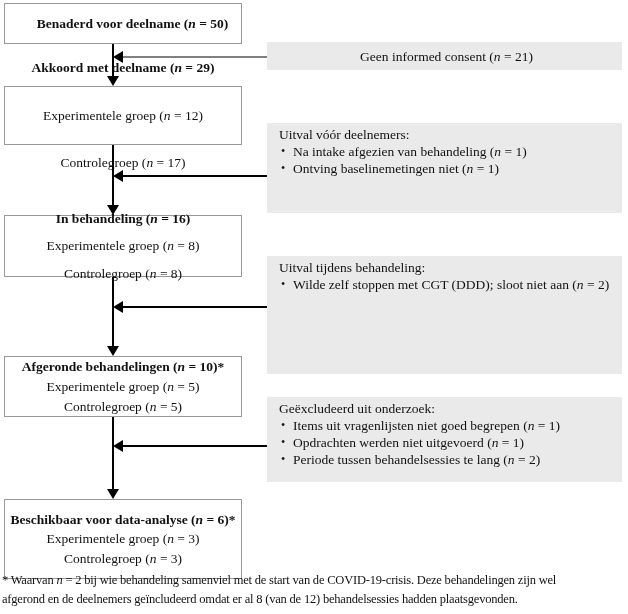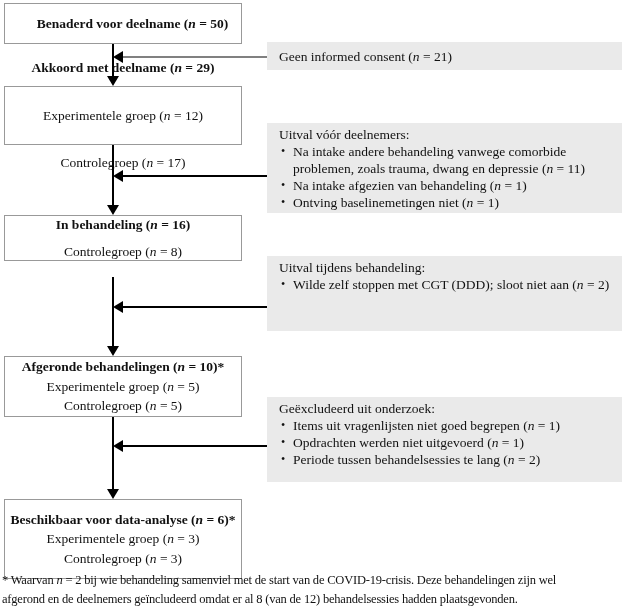--- a/index.html
+++ b/index.html
@@ -52,51 +52,51 @@
   <div class="fbox" style="top:3px;height:41px;padding-left:19px;">
     <div class="t">Benaderd voor deelname (<i>n</i> = 50)</div>
   </div>
 
   <div class="fbox" style="top:86px;height:59px;gap:28px;">
     <div class="t">Akkoord met deelname (<i>n</i> = 29)</div>
     <div>Experimentele groep (<i>n</i> = 12)</div>
     <div>Controlegroep (<i>n</i> = 17)</div>
   </div>
 
-  <div class="fbox" style="top:215px;height:46px;gap:8px;">
+  <div class="fbox" style="top:215px;height:62px;gap:8px;">
     <div class="t">In behandeling (<i>n</i> = 16)</div>
+    <div>Experimentele groep (<i>n</i> = 8)</div>
     <div>Controlegroep (<i>n</i> = 8)</div>
   </div>
 
-  <div class="fbox" style="top:356px;height:61px;">
+  <div class="fbox" style="top:356px;height:61px;justify-content:space-between;">
     <div class="t">Afgeronde behandelingen (<i>n</i> = 10)*</div>
     <div>Experimentele groep (<i>n</i> = 5)</div>
     <div>Controlegroep (<i>n</i> = 5)</div>
   </div>
 
   <div class="fbox" style="top:499px;height:80px;">
     <div class="t">Beschikbaar voor data-analyse (<i>n</i> = 6)*</div>
     <div>Experimentele groep (<i>n</i> = 3)</div>
     <div>Controlegroep (<i>n</i> = 3)</div>
   </div>
 
-  <div class="note single" style="top:42px;height:28px;">
+  <div class="note single" style="top:42px;height:28px;justify-content:center;">
     <div>Geen informed consent (<i>n</i> = 21)</div>
   </div>
 
   <div class="note" style="top:123px;height:90px;">
     <div>Uitval vóór deelnemers:</div>
     <ul>
-      <li>Na intake andere behandeling vanwege comorbide problemen, zoals trauma, dwang en depressie (<i>n</i> = 11)</li>
       <li>Na intake afgezien van behandeling (<i>n</i> = 1)</li>
       <li>Ontving baselinemetingen niet (<i>n</i> = 1)</li>
     </ul>
   </div>
 
-  <div class="note" style="top:256px;height:75px;">
+  <div class="note" style="top:256px;height:118px;">
     <div>Uitval tijdens behandeling:</div>
     <ul>
       <li>Wilde zelf stoppen met CGT (DDD); sloot niet aan (<i>n</i> = 2)</li>
     </ul>
   </div>
 
   <div class="note" style="top:397px;height:85px;">
     <div>Geëxcludeerd uit onderzoek:</div>
     <ul>
       <li>Items uit vragenlijsten niet goed begrepen (<i>n</i> = 1)</li>

